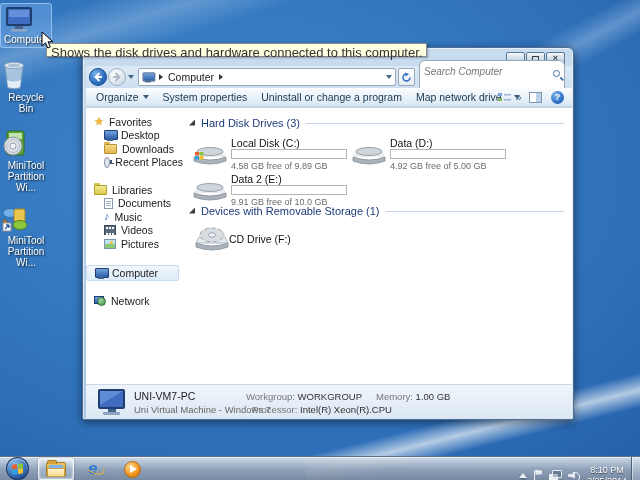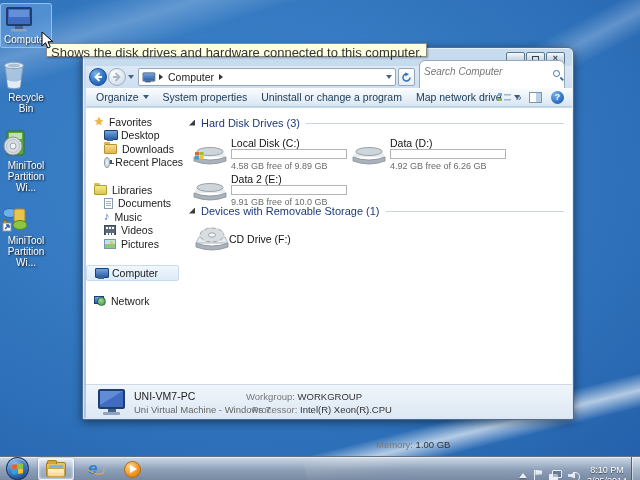--- a/index.html
+++ b/index.html
@@ -383,21 +383,21 @@
           <div class="drive-item" style="left:163px; top:7px;">
             <span class="dglyph">
               <svg width="34" height="24" viewBox="0 0 34 24">
                 <path d="M4 8 L30 8 L33 14 L1 14 Z" fill="#e8ecef"></path>
                 <ellipse cx="17" cy="8.5" rx="13" ry="4" fill="#cfd6db" stroke="#9aa3ab" stroke-width="1"></ellipse>
                 <path d="M1 14 Q17 20 33 14 L33 18 Q17 24 1 18 Z" fill="#aab3bb" stroke="#848d95" stroke-width="0.8"></path>
               </svg>
             </span>
             <span class="dname">Data (D:)</span>
             <span class="dbar"><span class="dfill" style="width: 2%;"></span></span>
-            <span class="dusage">4.92 GB free of 6.26 GB</span>
+            <span class="dusage">4.92 GB free of 5.00 GB</span>
           </div>
 
           <div class="drive-item" style="left:4px; top:43px;">
             <span class="dglyph">
               <svg width="34" height="24" viewBox="0 0 34 24">
                 <path d="M4 8 L30 8 L33 14 L1 14 Z" fill="#e8ecef"></path>
                 <ellipse cx="17" cy="8.5" rx="13" ry="4" fill="#cfd6db" stroke="#9aa3ab" stroke-width="1"></ellipse>
                 <path d="M1 14 Q17 20 33 14 L33 18 Q17 24 1 18 Z" fill="#aab3bb" stroke="#848d95" stroke-width="0.8"></path>
               </svg>
             </span>
@@ -435,21 +435,21 @@
           <rect x="6" y="3" width="23" height="16" fill="#3f6cc0"></rect>
           <path d="M6 3 L29 3 L6 17 Z" fill="#6f9ade" opacity=".7"></path>
           <rect x="14" y="21" width="8" height="3" fill="#44628c"></rect>
           <rect x="9" y="24" width="17" height="3" rx="1" fill="#8ea3bd"></rect>
         </svg>
       </span>
       <span class="t1" style="left:48px; top:5px;">UNI-VM7-PC</span>
       <span class="t2" style="left:48px; top:19px;">Uni Virtual Machine - Windows 7</span>
       <span class="t2" style="left:166px; top:19px;"><span class="lbl">Processor:</span> <span style="color:#333">Intel(R) Xeon(R) CPU</span></span>
       <span class="t2" style="left:160px; top:6px;"><span class="lbl">Workgroup:</span> <span style="color:#333">WORKGROUP</span></span>
-      <span class="t2" style="left:290px; top:6px;margin-top:48px;"><span class="lbl">Memory:</span> <span style="color:#333">1.00 GB</span></span>
+      <span class="t2" style="left:290px; top:6px;"><span class="lbl">Memory:</span> <span style="color:#333">1.00 GB</span></span>
       <span class="t2" style="left:278px; top:19px; color:#555;">...</span>
     </div>
   </div>
 
   <div class="tooltip abs">Shows the disk drives and hardware connected to this computer.</div>
 
   <div class="cursor abs">
     <svg width="13" height="19" viewBox="0 0 13 19">
       <path d="M1 1 L1 15 L4.5 11.8 L6.8 17 L9.3 15.9 L7 10.8 L11.8 10.6 Z" fill="#fff" stroke="#000" stroke-width="1"></path>
     </svg>

